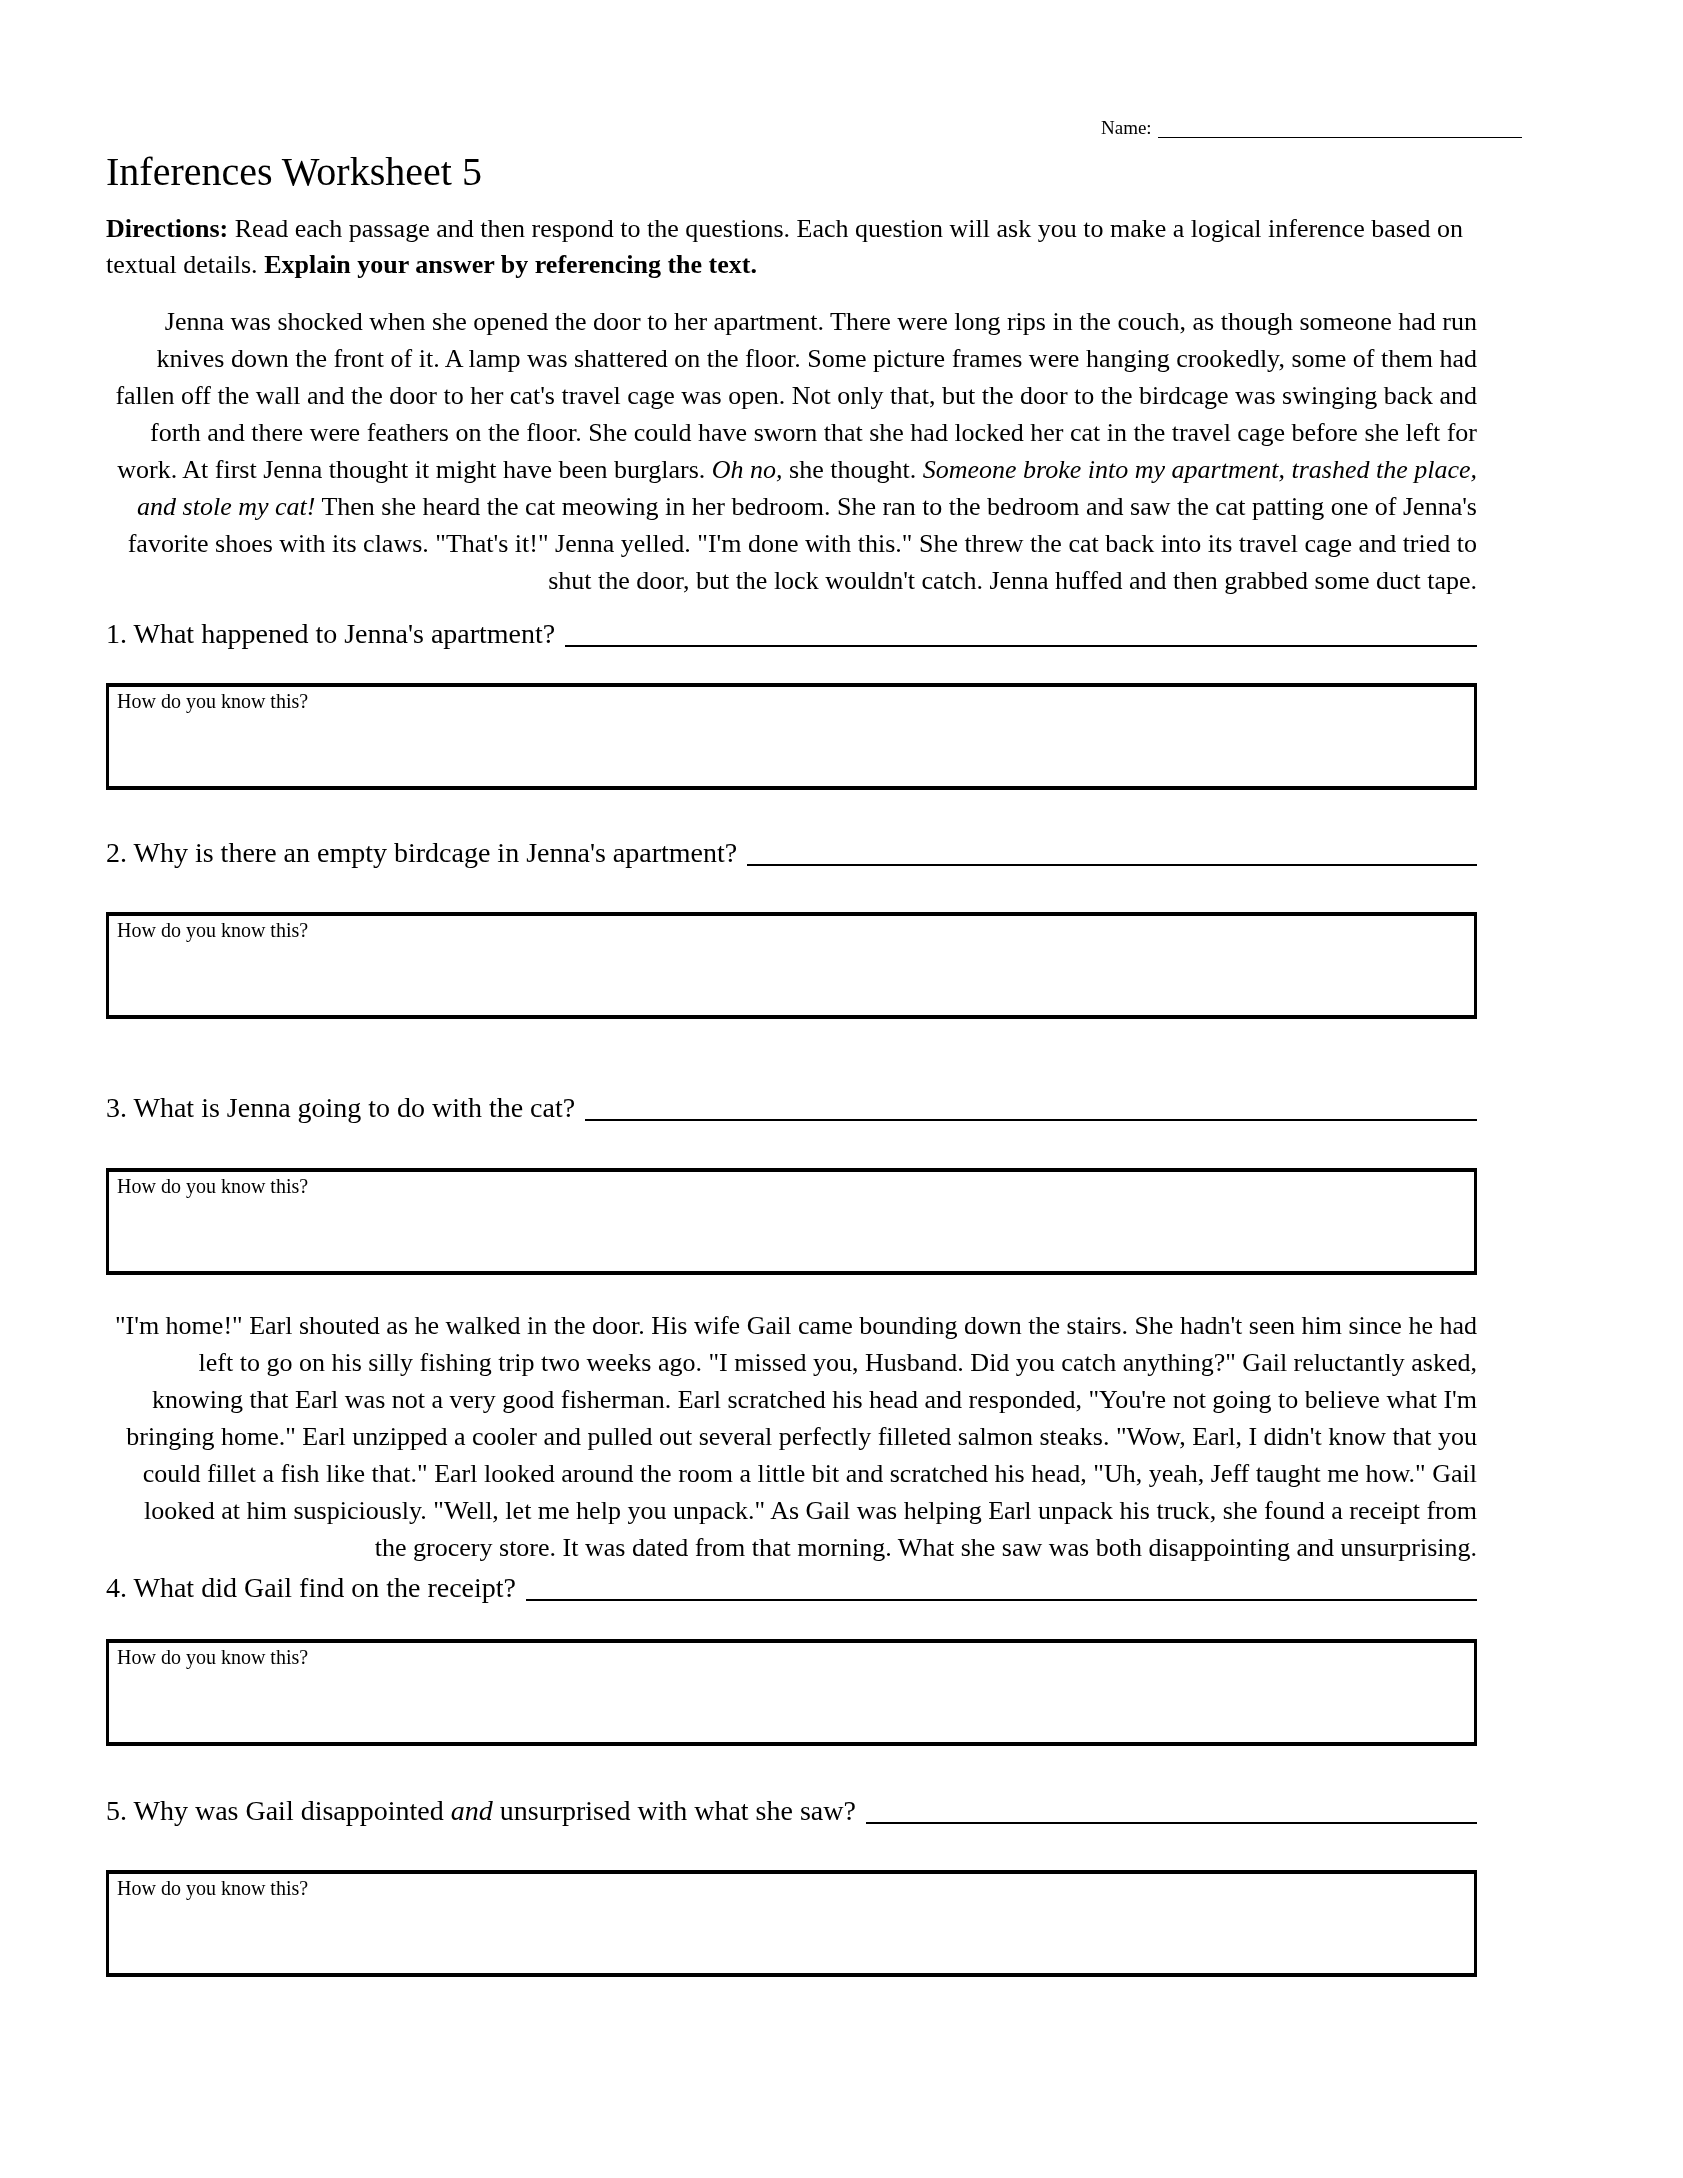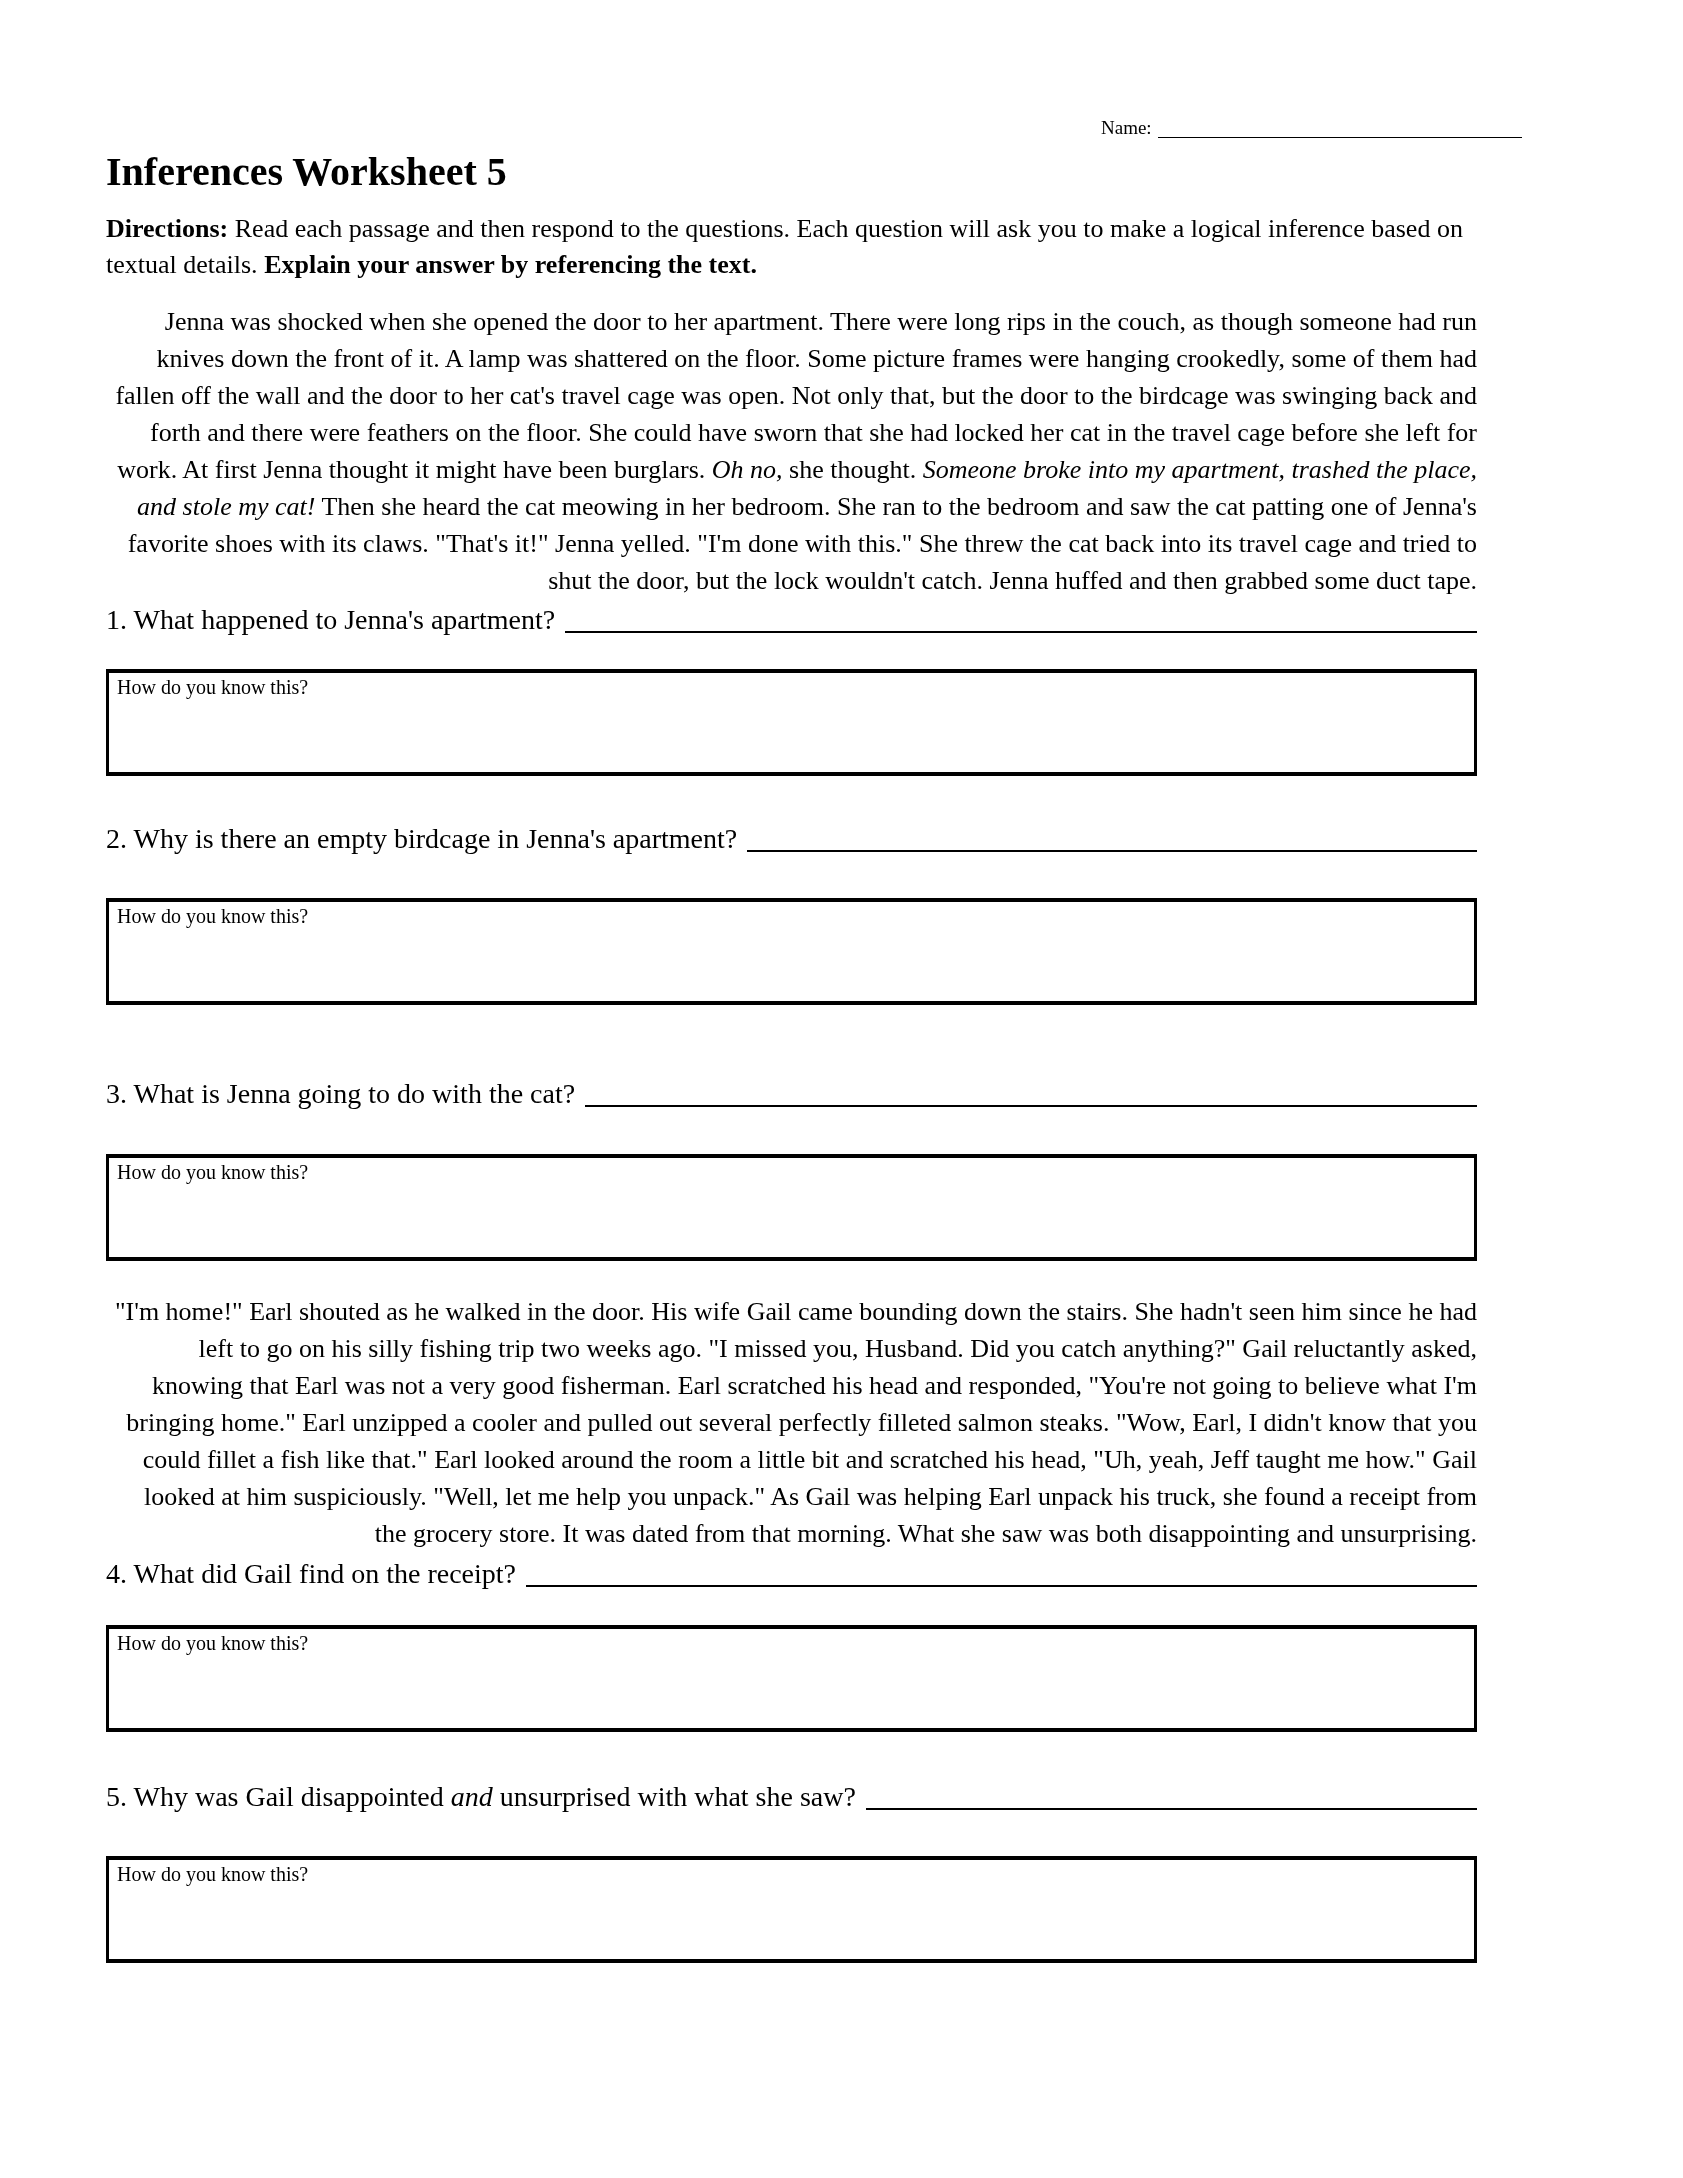--- a/index.html
+++ b/index.html
@@ -19,21 +19,21 @@
     align-items: flex-start;
     padding-top: 117px;
     margin-left: 995px;
     margin-right: -45px;
     height: 24px;
   }
   .name-label { font-size: 19px; line-height: 22px; }
   .name-line { flex: 1; border-bottom: 1.5px solid #000; margin-left: 6px; height: 20px; }
   .title {
     font-size: 40px;
-    font-weight: bold;
+    font-weight: normal;
     margin: 8px 0 0 0;
     line-height: 1.15;
   }
   .directions { font-size: 26px; line-height: 36px; margin: 16px 0 0 0; }
   .passage { font-size: 26px; line-height: 37px; margin: 0; text-align: right; }
   .passage-1 { margin-top: 20px; }
   .passage-2 { margin-top: 32px; }
   .bold { font-weight: bold; font-family: Liberation Serif, serif; }
   .italic { font-style: italic; }
   .question-row {
@@ -52,21 +52,21 @@
   }
   .answer-box {
     border: 3px solid #000;
     border-top-width: 4px;
     border-bottom-width: 4px;
     height: 107px;
     box-sizing: border-box;
     padding: 3px 8px;
   }
   .box-prompt { font-size: 20px; line-height: 22px; }
-  .q1 { margin-top: 4px; }
+  .q1 { margin-top: 18px; }
   .b1 { margin-top: 32px; }
   .q2 { margin-top: 46px; justify-content: center; }
   .b2 { margin-top: 42px; }
   .q3 { margin-top: 72px; }
   .b3 { margin-top: 43px; }
   .q4 { margin-top: 5px; }
   .b4 { margin-top: 34px; }
   .q5 { margin-top: 48px; }
   .b5 { margin-top: 42px; }
 </style>

